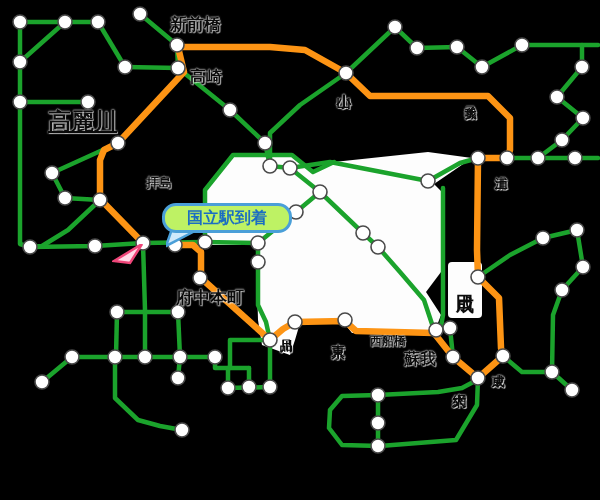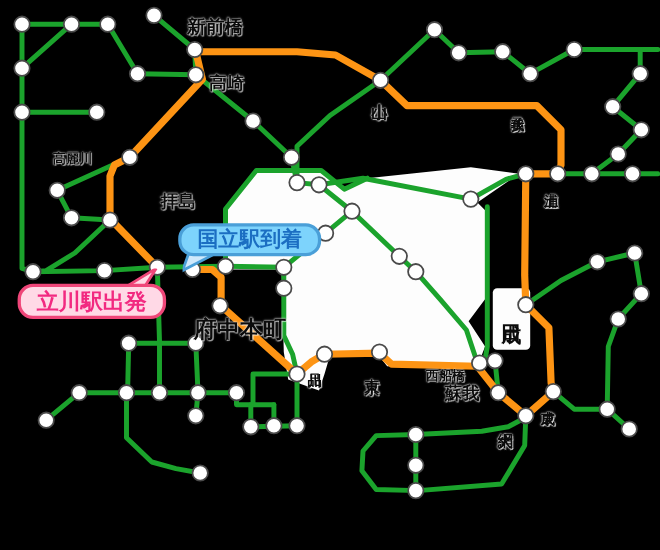--- a/index.html
+++ b/index.html
@@ -157,45 +157,42 @@
       <circle cx="178" cy="312" r="7" fill="#ffffff" stroke="#4a4a4a" stroke-width="1.6"></circle>
       <circle cx="178" cy="378" r="7" fill="#ffffff" stroke="#4a4a4a" stroke-width="1.6"></circle>
       <circle cx="182" cy="430" r="7" fill="#ffffff" stroke="#4a4a4a" stroke-width="1.6"></circle>
       <circle cx="378" cy="395" r="7" fill="#ffffff" stroke="#4a4a4a" stroke-width="1.6"></circle>
       <circle cx="378" cy="423" r="7" fill="#ffffff" stroke="#4a4a4a" stroke-width="1.6"></circle>
       <circle cx="378" cy="446" r="7" fill="#ffffff" stroke="#4a4a4a" stroke-width="1.6"></circle>
     </svg>
   <div id="labels-layer">
       <div class="maplabel" style="left: 170px; top: 16px; font-size: 17px;">新前橋</div>
       <div class="maplabel" style="left: 190px; top: 69px; font-size: 16px;">高崎</div>
-      <div class="maplabel" style="left: 48px; top: 138px; font-size: 12px;">高麗川</div>
-      <div class="maplabel" style="left: 110px; top: 176px; font-size: 16px; padding-left: 36px;">拝島</div>
+      <div class="maplabel" style="left: 48px; top: 109px; font-size: 23px; text-decoration: underline;">高麗川</div>
+      <div class="maplabel" style="left: 110px; top: 176px; font-size: 13px; padding-left: 36px;">拝島</div>
       <div class="maplabel vert" style="left: 336px; top: 82px; font-size: 15px;">小山</div>
       <div class="maplabel vert" style="left: 464px; top: 97px; font-size: 12px;">我孫子</div>
       <div class="maplabel vert" style="left: 494px; top: 166px; font-size: 13px;">土浦</div>
       <div class="maplabel vert" style="left: 455px; top: 280px; font-size: 18px;">成田</div>
-      <div class="maplabel" style="left: 128px; top: 289px; font-size: 21px; padding-left: 48px;">府中本町</div>
+      <div class="maplabel" style="left: 128px; top: 289px; font-size: 17px; padding-left: 48px;">府中本町</div>
       <div class="maplabel vert" style="left: 279px; top: 329px; font-size: 13px;">品川</div>
       <div class="maplabel vert" style="left: 331px; top: 333px; font-size: 14px;">東京</div>
-      <div class="maplabel" style="left: 370px; top: 335px; font-size: 12px; margin-left: 17px;">西船橋</div>
+      <div class="maplabel" style="left: 370px; top: 335px; font-size: 12px;">西船橋</div>
       <div class="maplabel" style="left: 404px; top: 351px; font-size: 16px;">蘇我</div>
       <div class="maplabel vert" style="left: 491px; top: 364px; font-size: 13px;">成東</div>
       <div class="maplabel vert" style="left: 452px; top: 383px; font-size: 14px;">大網</div>
     </div>
 
   <div class="callout-tail" id="arr-tail" style="left: 166px; top: 229px;">
     <svg width="30" height="20">
         <polygon id="arr-tail-poly" stroke-width="2.5" points="6,0 0,17 27,3" fill="#cfe9fb" stroke="#4a9fd8"></polygon>
       </svg>
   </div>
-  <div class="callout" id="arr-callout" style="left: 162px; top: 203px; width: 130px; height: 30px; background: #7dd3fc; border-color: rgb(74, 159, 216); color: rgb(27, 110, 194); font-size: 19px;">
+  <div class="callout" id="arr-callout" style="left: 162px; top: 203px; width: 130px; height: 30px; background: #bef264; border-color: rgb(74, 159, 216); color: rgb(27, 110, 194); font-size: 16px;">
     <span>国立駅到着</span>
   </div>
 
   <div class="callout-tail" id="dep-tail" style="left: 112px; top: 244px;">
     <svg width="34" height="22">
         <polygon id="dep-tail-poly" stroke-width="2.5" points="2,17 30,0 18,19" fill="#ffd9e6" stroke="#ef4679"></polygon>
       </svg>
   </div>
-  <div class="callout" id="dep-callout" style="left: 16px; top: 258px; width: 135px; height: 32px; background: rgb(255, 217, 230); border-color: rgb(239, 70, 121); color: rgb(242, 41, 128); font-size: 20px;">
-    <span>立川駅出発</span>
-  </div>
 </div>
 
 </body></html>

